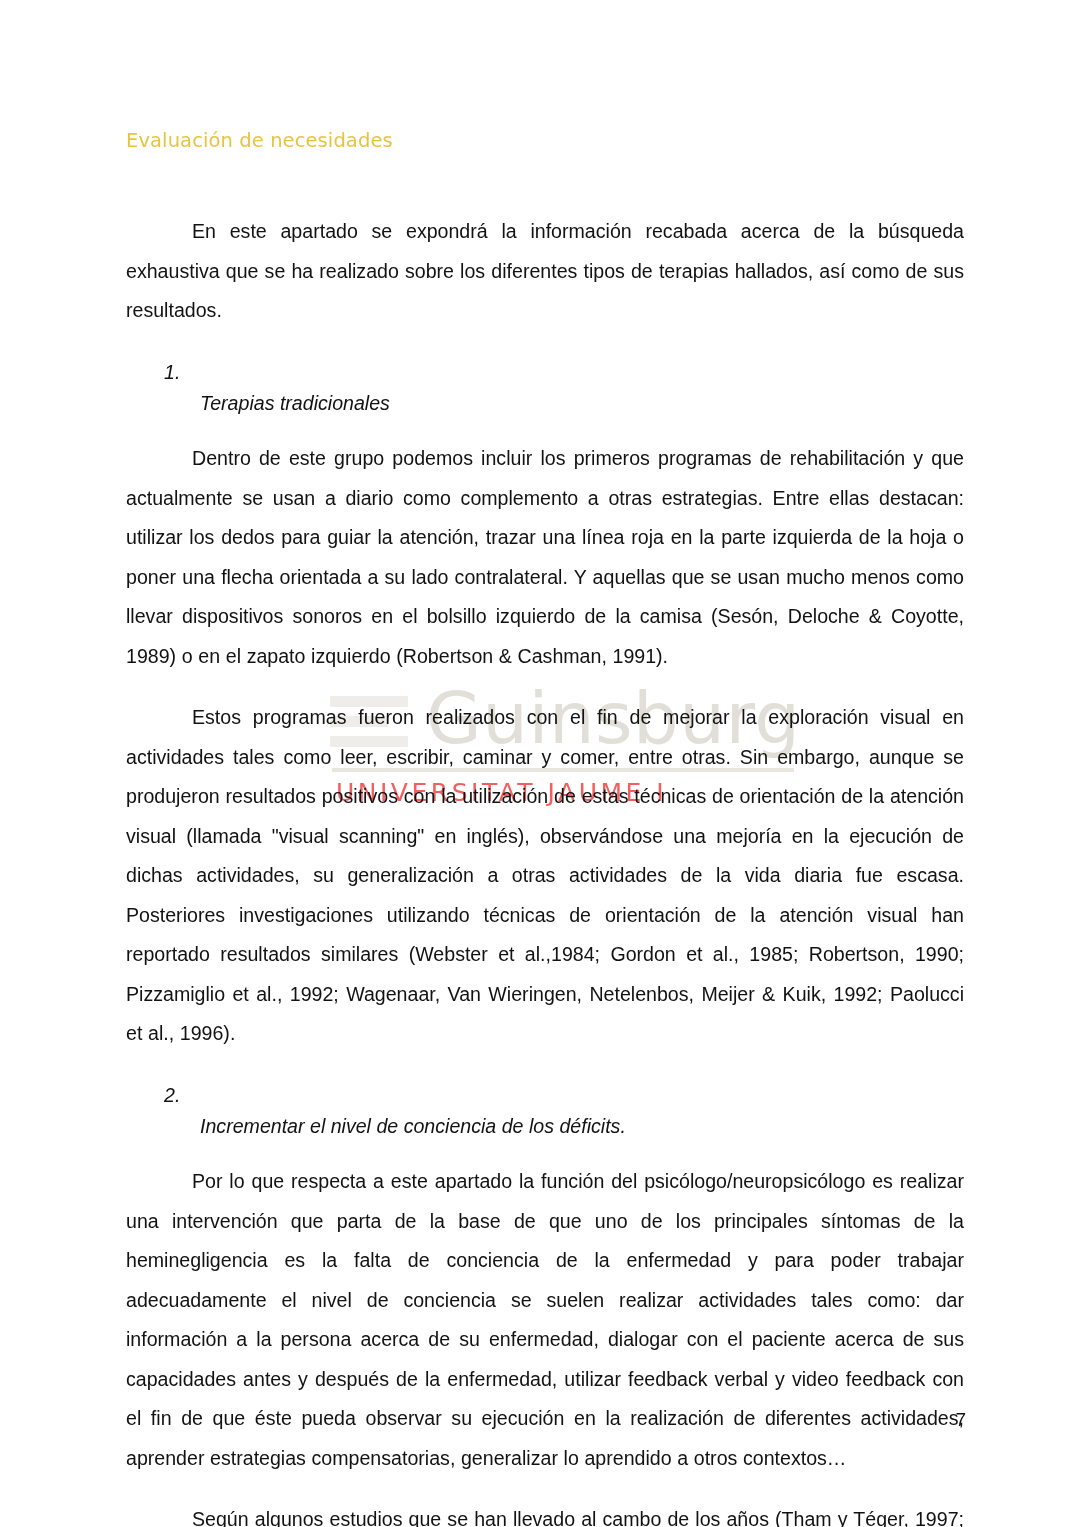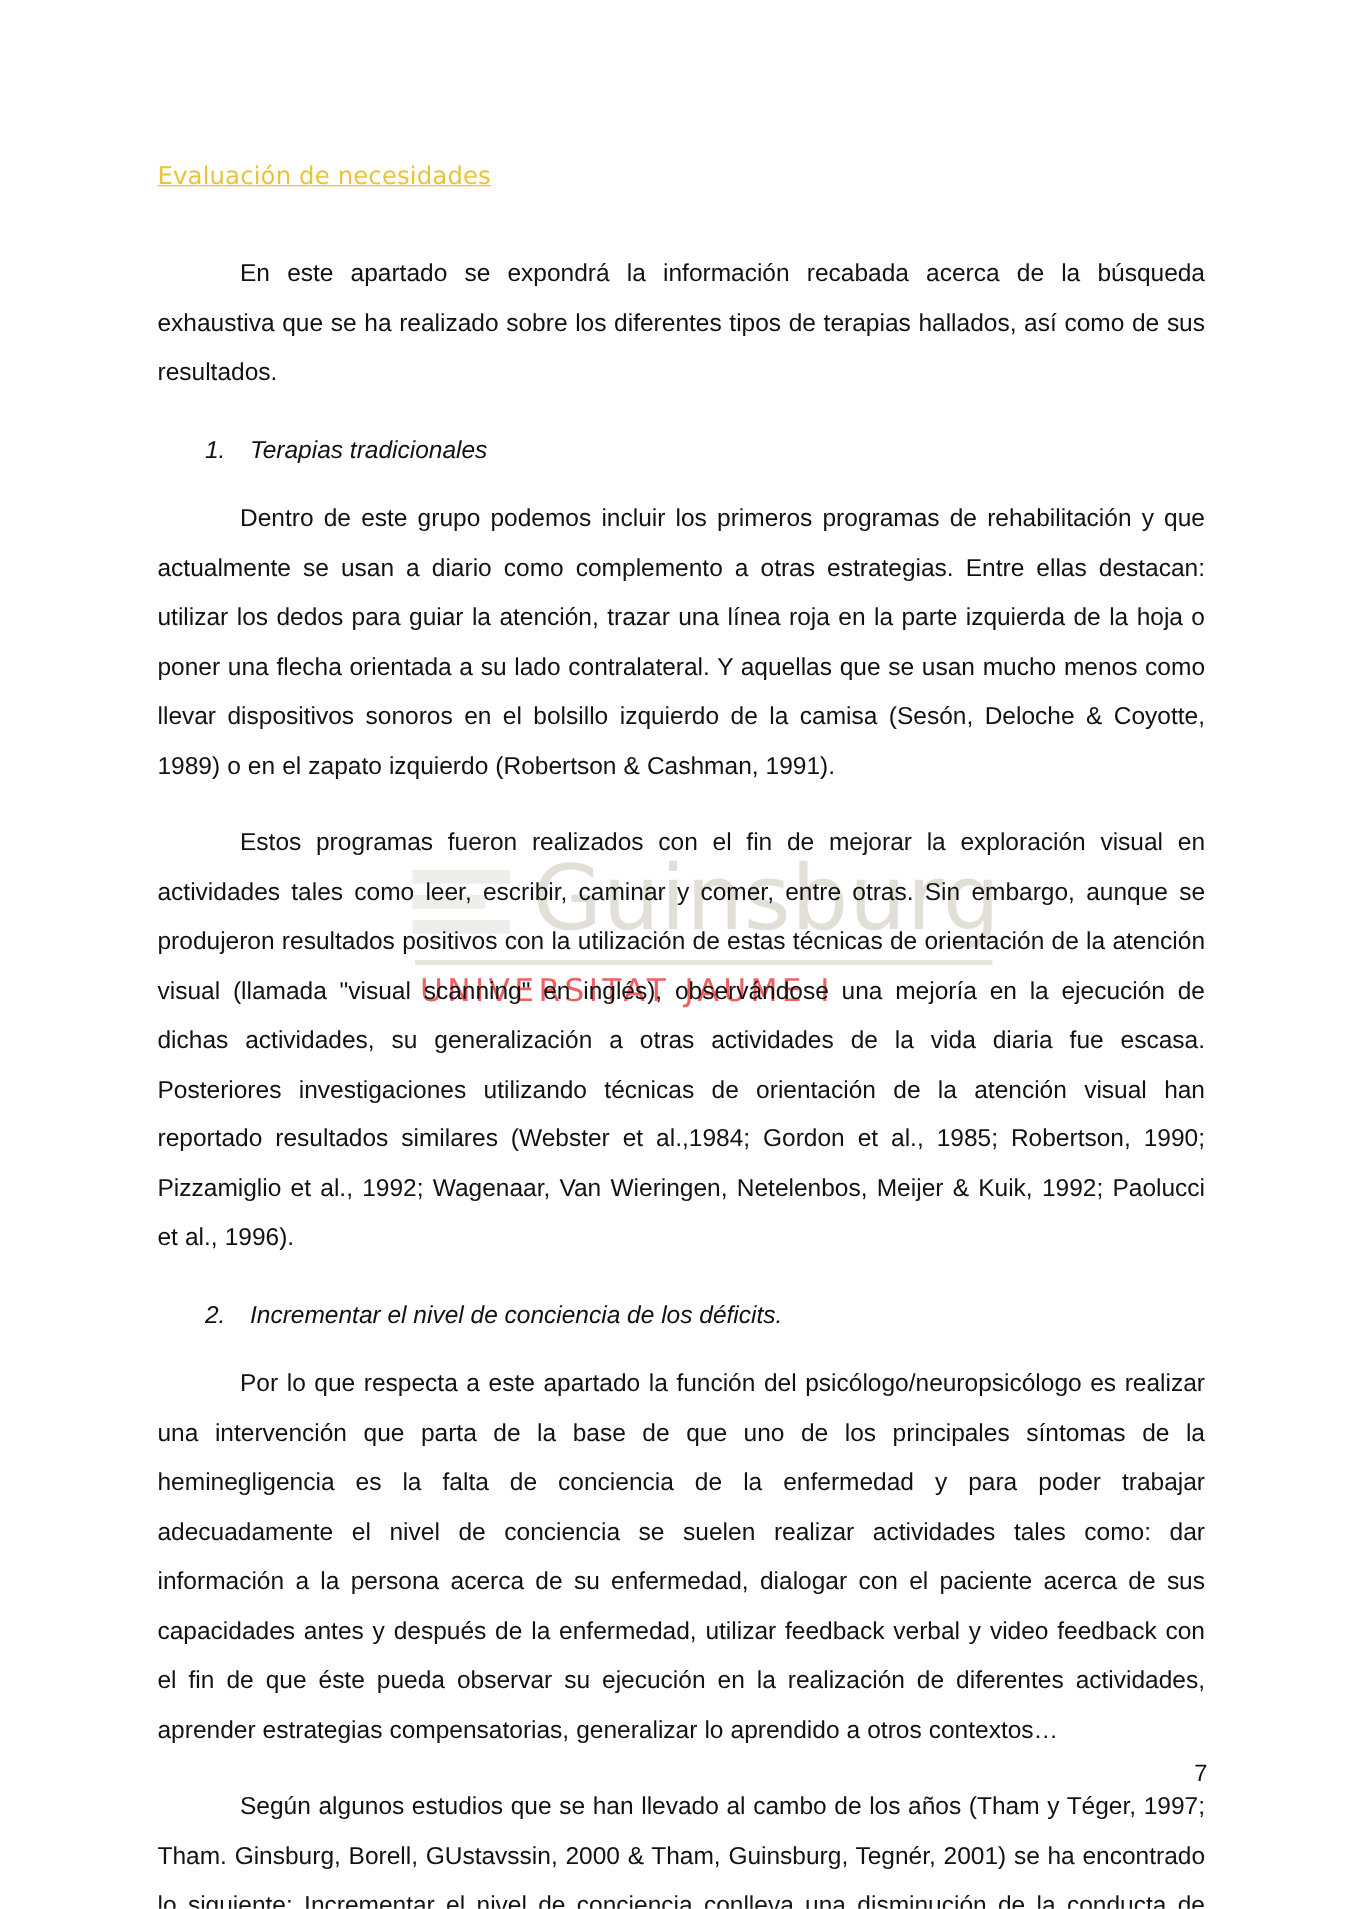--- a/index.html
+++ b/index.html
@@ -102,32 +102,31 @@
     padding: 0;
     position: absolute;
     top: 129px;
     left: 0;
     font-size: 19.5px;
     font-weight: 400;
     letter-spacing: 0.1px;
     color: #e9c33f;
     font-family: "DejaVu Sans", sans-serif;
     white-space: nowrap;
-    text-decoration: underline;
   }
 
   .flow {
     position: absolute;
     top: 196px;
     left: 0;
     width: 838px;
   }
 
   p.para {
-    margin: 4px 0 22px 0;
+    margin: 16px 0 22px 0;
     text-align: justify;
     text-justify: inter-word;
     font-size: 19.6px;
     line-height: 39.5px;
     text-indent: 66px;
     font-stretch: condensed;
     font-family: "Liberation Sans", sans-serif;
     color: #121212;
     word-spacing: 0.2px;
   }
@@ -140,21 +139,21 @@
     font-style: italic;
     font-family: "Liberation Sans", sans-serif;
     color: #121212;
     display: flex;
     gap: 14px;
   }
   .list-item .num {
     font-style: italic;
     min-width: 22px;
   }
-  .list-item .txt { font-style: italic; }
+  .list-item .txt { font-style: italic; margin-top: 31px; }
 
   .page-number {
     position: absolute;
     right: 114px;
     bottom: 96px;
     font-size: 19px;
     color: #111111;
     font-family: "Liberation Sans", sans-serif;
     z-index: 3;
   }

